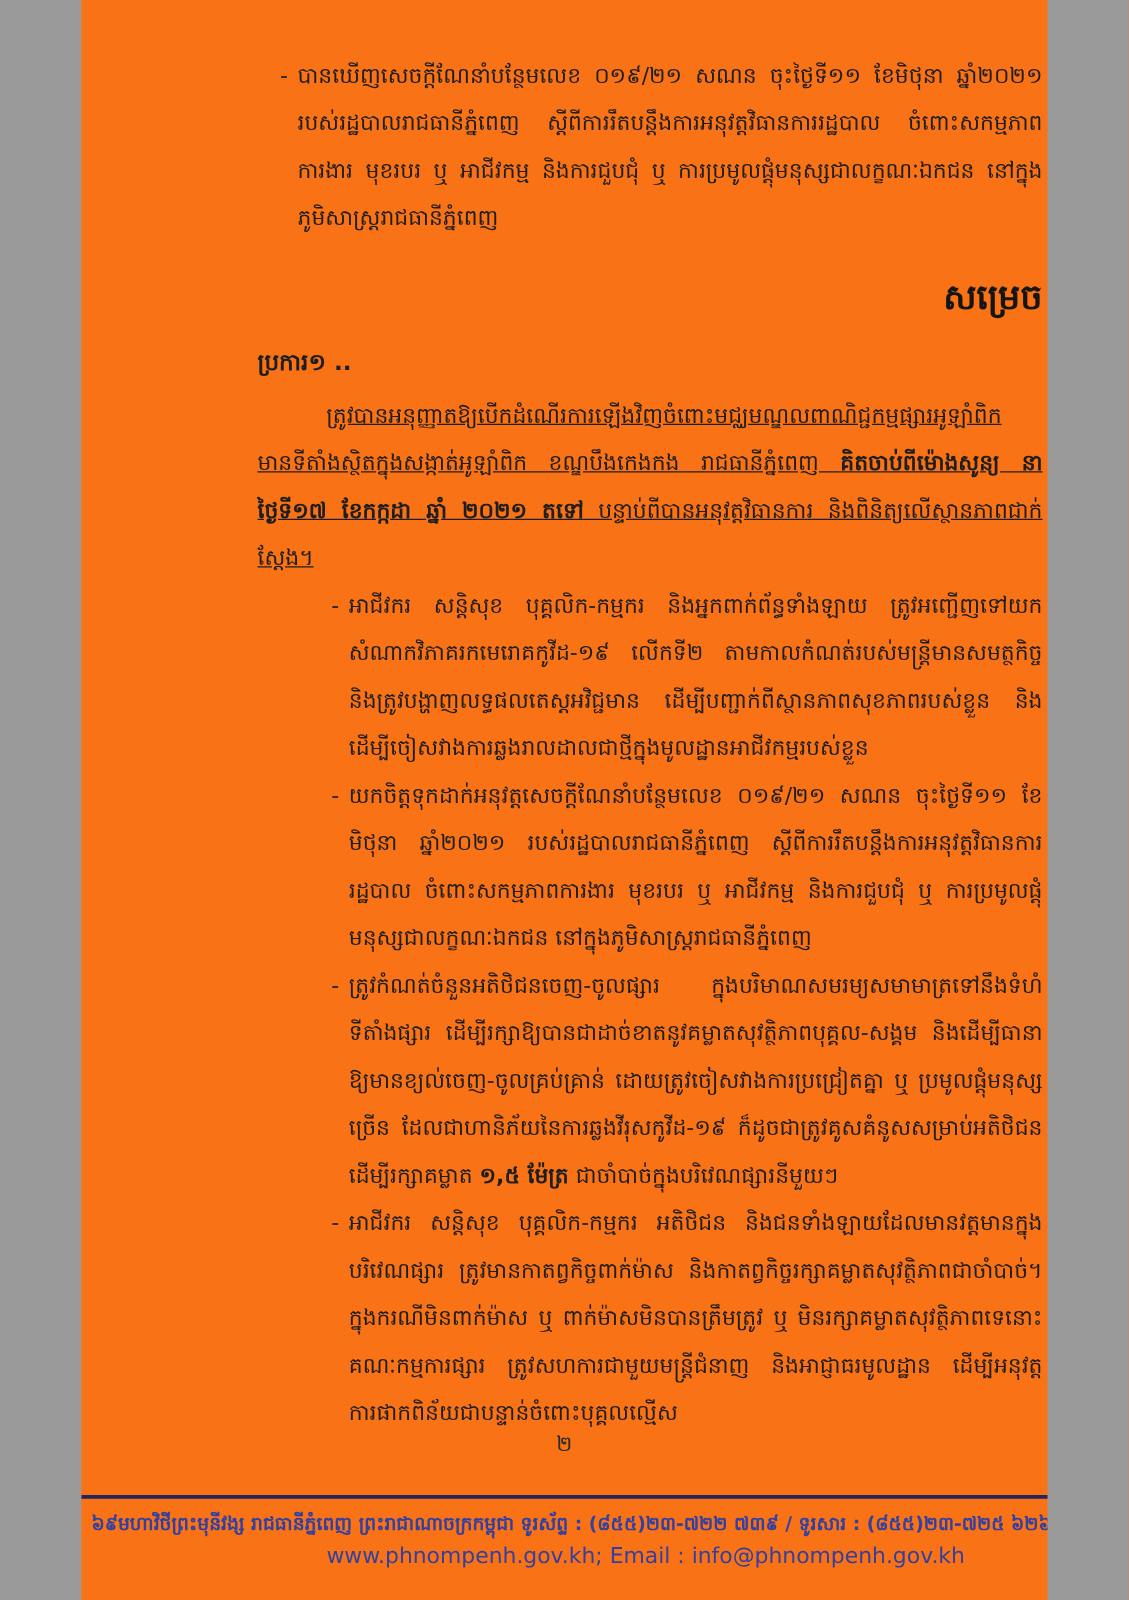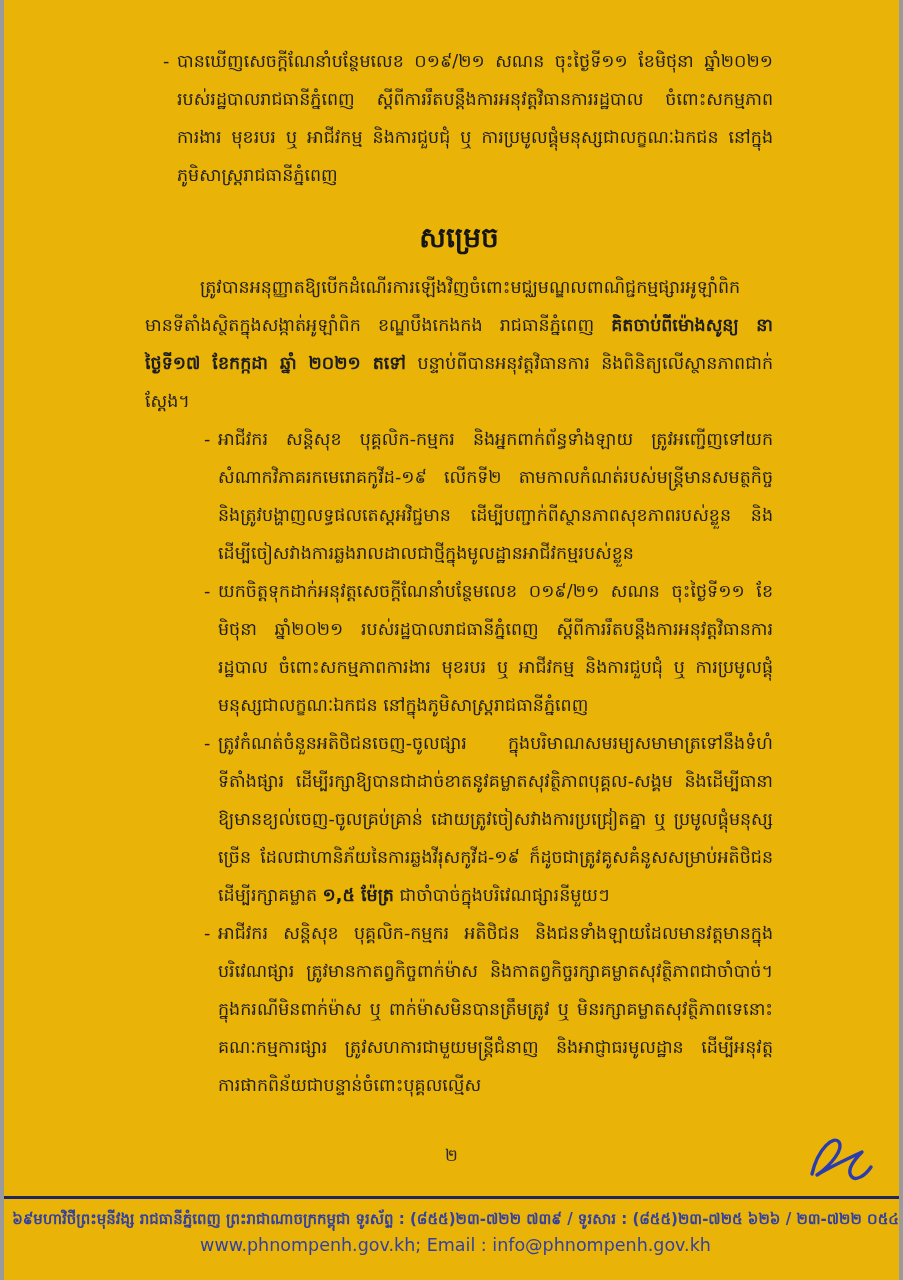--- a/index.html
+++ b/index.html
@@ -1,22 +1,22 @@
 <!DOCTYPE html>
 <html><head>
 <meta charset="utf-8">
 <style>
   html,body { margin:0; padding:0; }
   body { background:#9a9a9a; font-family:"DejaVu Sans", sans-serif; }
 
   .page {
     position:relative;
-    width:895px; height:1280px;
+    width:773px; height:1280px;
     margin:0 auto;
-    background:#eab308;
+    background:#f97316;
     color:#1e1e1e;
     overflow:hidden;
     box-sizing:border-box;
   }
 
   .content {
     position:absolute;
     left:141px; top:42px;
     width:628px;
     font-size:17.5px;
@@ -32,37 +32,38 @@
   .bullets li::before {
     content:"-";
     position:absolute;
     left:0; top:0;
   }
   .bullets.intro { padding-left:18px; }
   .bullets.sub   { padding-left:59px; }
 
   .heading {
     margin:24px 0 10px 0;
-    text-align:center;
+    text-align:right;
     font-size:28px;
     font-weight:bold;
     line-height:40px;
     color:#151515;
   }
 
   .section-label {
     margin:14px 0 4px 0;
     font-weight:bold;
     font-size:18.5px;
   }
 
   .para {
     margin:0;
     text-indent:55px;
     text-align:justify;
+    text-decoration:underline;
   }
 
   .b { font-weight:bold; }
 
   .page-number {
     position:absolute;
     left:0; top:1144px;
     width:100%;
     text-align:center;
     font-size:17px;
@@ -96,20 +97,21 @@
 
   <div class="content">
 
     <ul class="bullets intro">
         <li><span>បានឃើញសេចក្តីណែនាំបន្ថែមលេខ ០១៩/២១ សណន ចុះថ្ងៃទី១១ ខែមិថុនា ឆ្នាំ២០២១ របស់រដ្ឋបាលរាជធានីភ្នំពេញ ស្តីពីការរឹតបន្តឹងការអនុវត្តវិធានការរដ្ឋបាល ចំពោះសកម្មភាពការងារ មុខរបរ ឬ អាជីវកម្ម និងការជួបជុំ ឬ ការប្រមូលផ្តុំមនុស្សជាលក្ខណៈឯកជន នៅក្នុងភូមិសាស្ត្ររាជធានីភ្នំពេញ</span></li>
       </ul>
 
     <h1 class="heading">សម្រេច</h1>
 
     <div class="section">
+      <div class="section-label">ប្រការ១ ..</div>
       <p class="para"><span>ត្រូវបានអនុញ្ញាតឱ្យបើកដំណើរការឡើងវិញចំពោះមជ្ឈមណ្ឌលពាណិជ្ជកម្មផ្សារអូឡាំពិក មានទីតាំងស្ថិតក្នុងសង្កាត់អូឡាំពិក ខណ្ឌបឹងកេងកង រាជធានីភ្នំពេញ </span><span class="b">គិតចាប់ពីម៉ោងសូន្យ នាថ្ងៃទី១៧ ខែកក្កដា ឆ្នាំ ២០២១ តទៅ</span><span> បន្ទាប់ពីបានអនុវត្តវិធានការ និងពិនិត្យលើស្ថានភាពជាក់ស្តែង។</span></p>
     </div>
 
     <div class="section">
       <ul class="bullets sub">
           <li><span>អាជីវករ សន្តិសុខ បុគ្គលិក-កម្មករ និងអ្នកពាក់ព័ន្ធទាំងឡាយ ត្រូវអញ្ជើញទៅយកសំណាកវិភាគរកមេរោគកូវីដ-១៩ លើកទី២ តាមកាលកំណត់របស់មន្ត្រីមានសមត្ថកិច្ច និងត្រូវបង្ហាញលទ្ធផលតេស្តអវិជ្ជមាន ដើម្បីបញ្ជាក់ពីស្ថានភាពសុខភាពរបស់ខ្លួន និងដើម្បីចៀសវាងការឆ្លងរាលដាលជាថ្មីក្នុងមូលដ្ឋានអាជីវកម្មរបស់ខ្លួន</span></li>
           <li><span>យកចិត្តទុកដាក់អនុវត្តសេចក្តីណែនាំបន្ថែមលេខ ០១៩/២១ សណន ចុះថ្ងៃទី១១ ខែមិថុនា ឆ្នាំ២០២១ របស់រដ្ឋបាលរាជធានីភ្នំពេញ ស្តីពីការរឹតបន្តឹងការអនុវត្តវិធានការរដ្ឋបាល ចំពោះសកម្មភាពការងារ មុខរបរ ឬ អាជីវកម្ម និងការជួបជុំ ឬ ការប្រមូលផ្តុំមនុស្សជាលក្ខណៈឯកជន នៅក្នុងភូមិសាស្ត្ររាជធានីភ្នំពេញ</span></li>
           <li><span>ត្រូវកំណត់ចំនួនអតិថិជនចេញ-ចូលផ្សារ ក្នុងបរិមាណសមរម្យសមាមាត្រទៅនឹងទំហំទីតាំងផ្សារ ដើម្បីរក្សាឱ្យបានជាដាច់ខាតនូវគម្លាតសុវត្ថិភាពបុគ្គល-សង្គម និងដើម្បីធានាឱ្យមានខ្យល់ចេញ-ចូលគ្រប់គ្រាន់ ដោយត្រូវចៀសវាងការប្រជ្រៀតគ្នា ឬ ប្រមូលផ្តុំមនុស្សច្រើន ដែលជាហានិភ័យនៃការឆ្លងវីរុសកូវីដ-១៩ ក៏ដូចជាត្រូវគូសគំនូសសម្រាប់អតិថិជនដើម្បីរក្សាគម្លាត </span><span class="b">១,៥ ម៉ែត្រ</span><span> ជាចាំបាច់ក្នុងបរិវេណផ្សារនីមួយៗ</span></li>
           <li><span>អាជីវករ សន្តិសុខ បុគ្គលិក-កម្មករ អតិថិជន និងជនទាំងឡាយដែលមានវត្តមានក្នុងបរិវេណផ្សារ ត្រូវមានកាតព្វកិច្ចពាក់ម៉ាស និងកាតព្វកិច្ចរក្សាគម្លាតសុវត្ថិភាពជាចាំបាច់។ ក្នុងករណីមិនពាក់ម៉ាស ឬ ពាក់ម៉ាសមិនបានត្រឹមត្រូវ ឬ មិនរក្សាគម្លាតសុវត្ថិភាពទេនោះ គណៈកម្មការផ្សារ ត្រូវសហការជាមួយមន្ត្រីជំនាញ និងអាជ្ញាធរមូលដ្ឋាន ដើម្បីអនុវត្តការផាកពិន័យជាបន្ទាន់ចំពោះបុគ្គលល្មើស </span></li>
         </ul>

